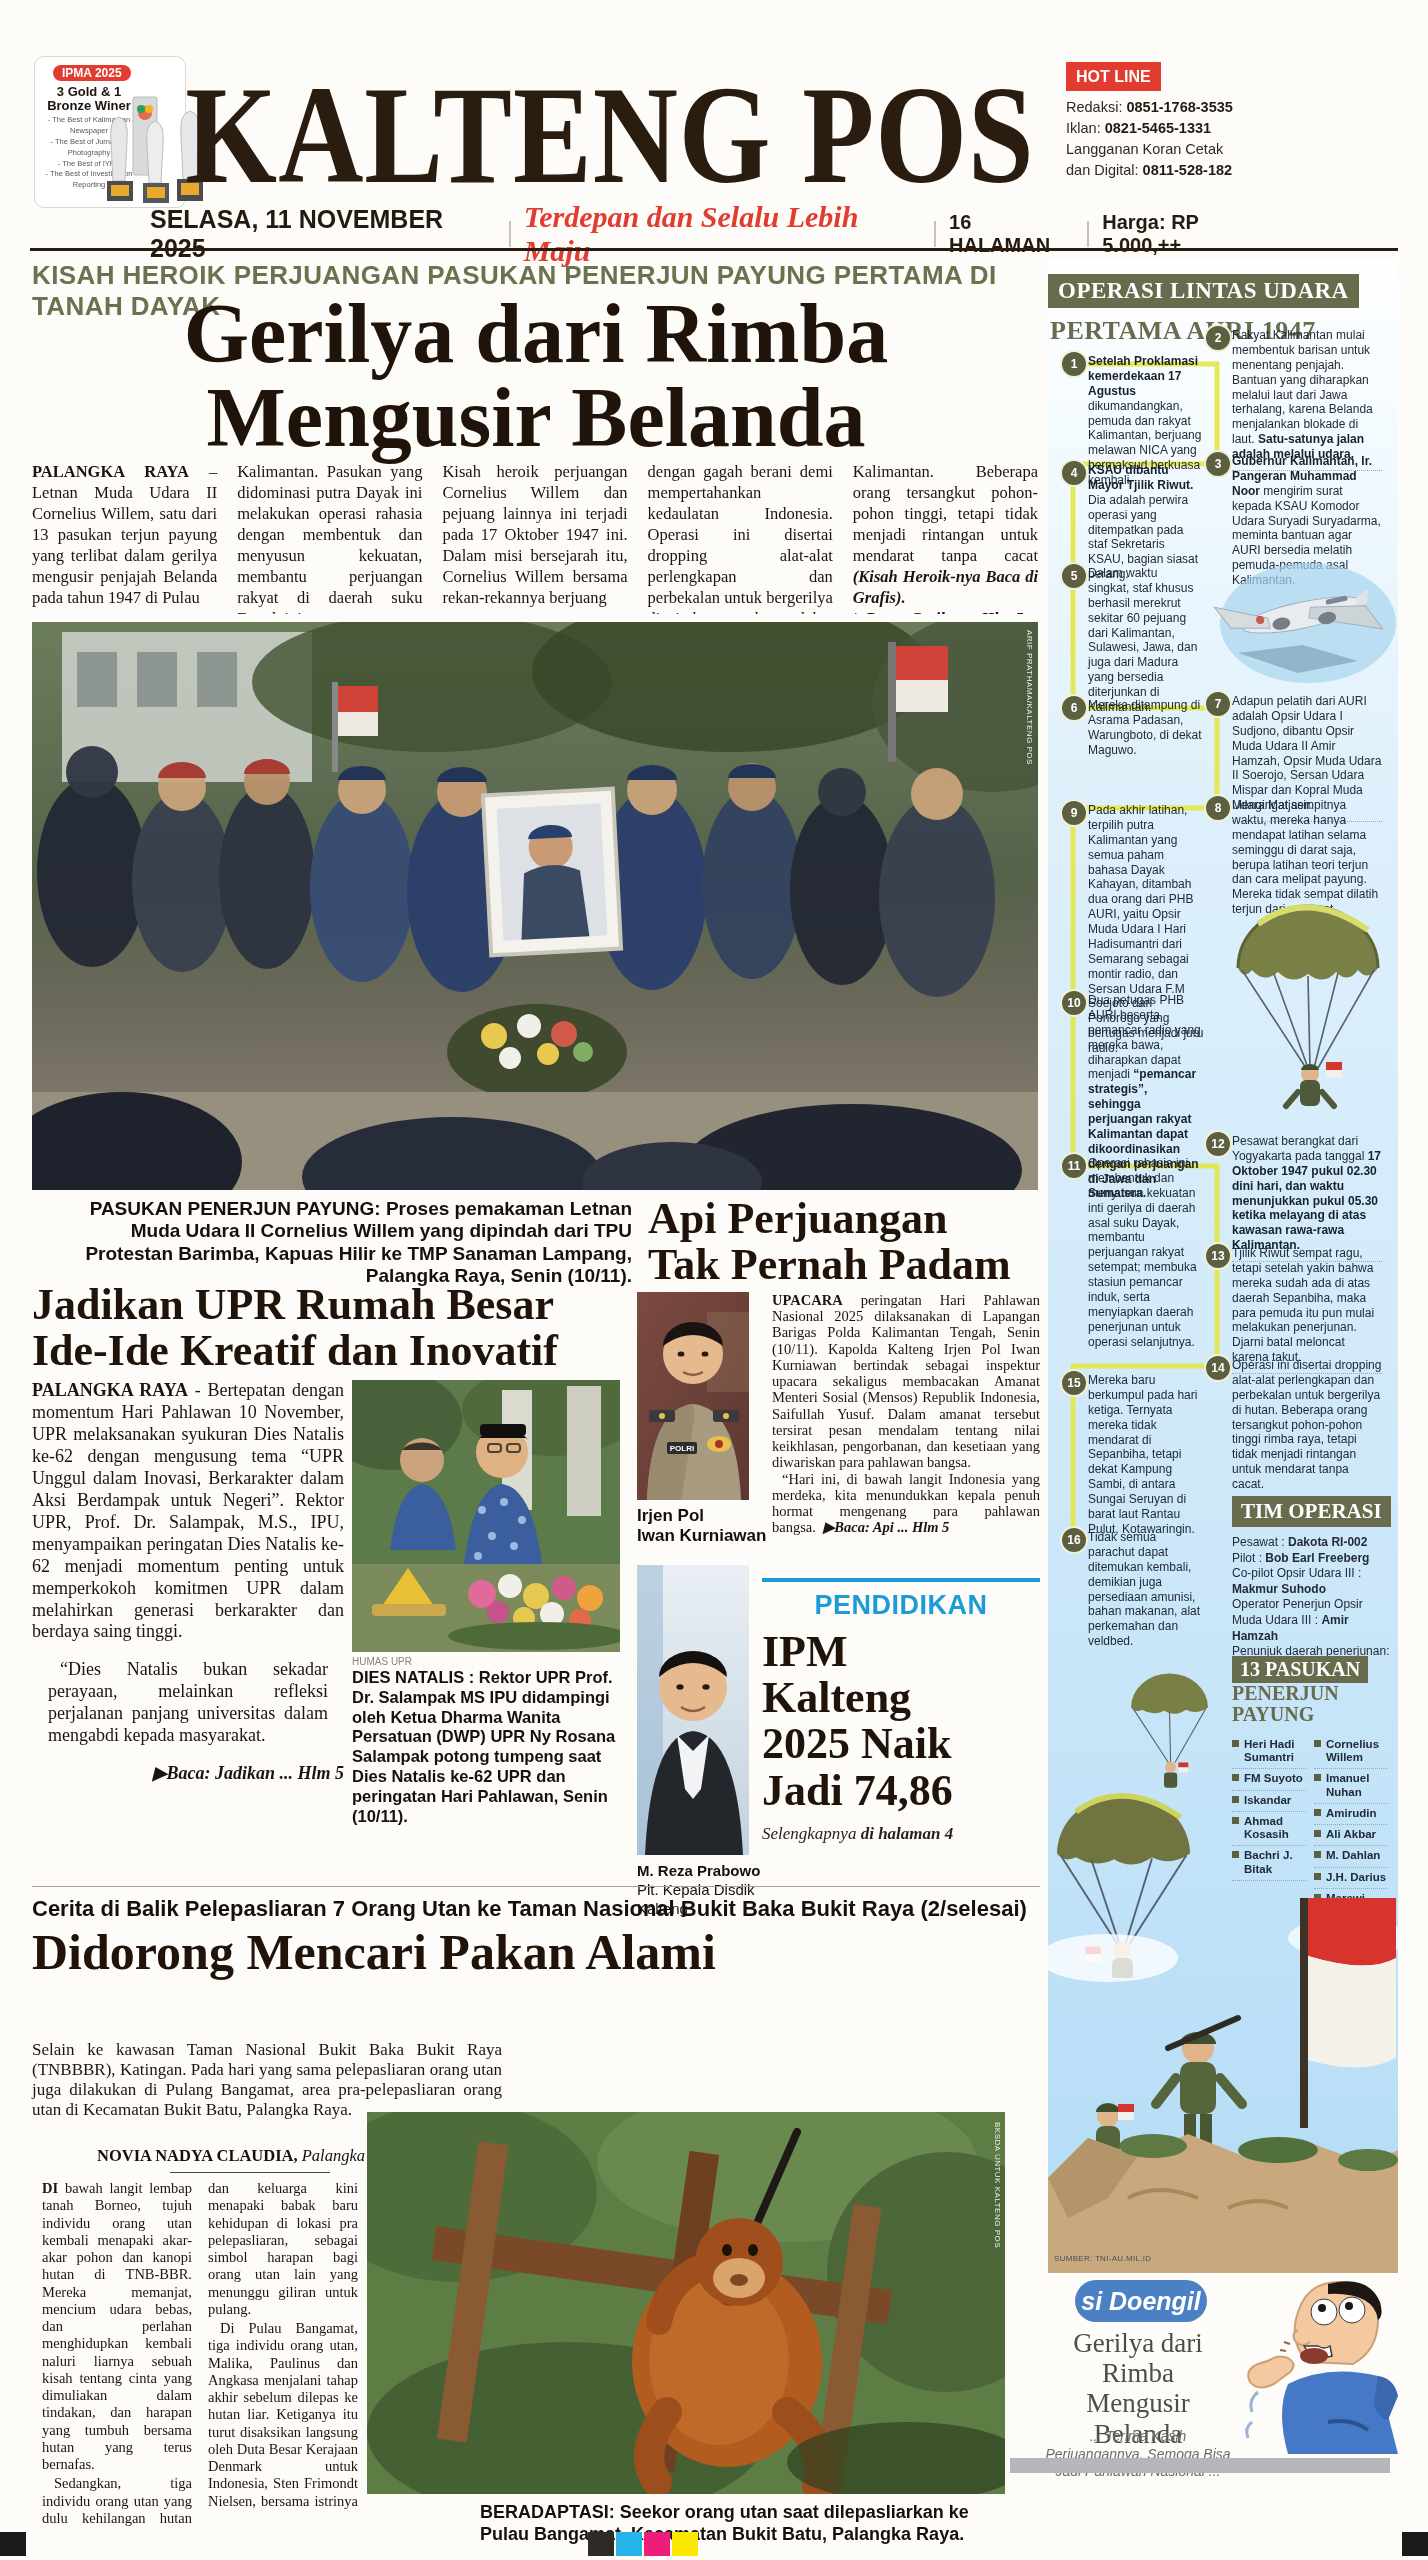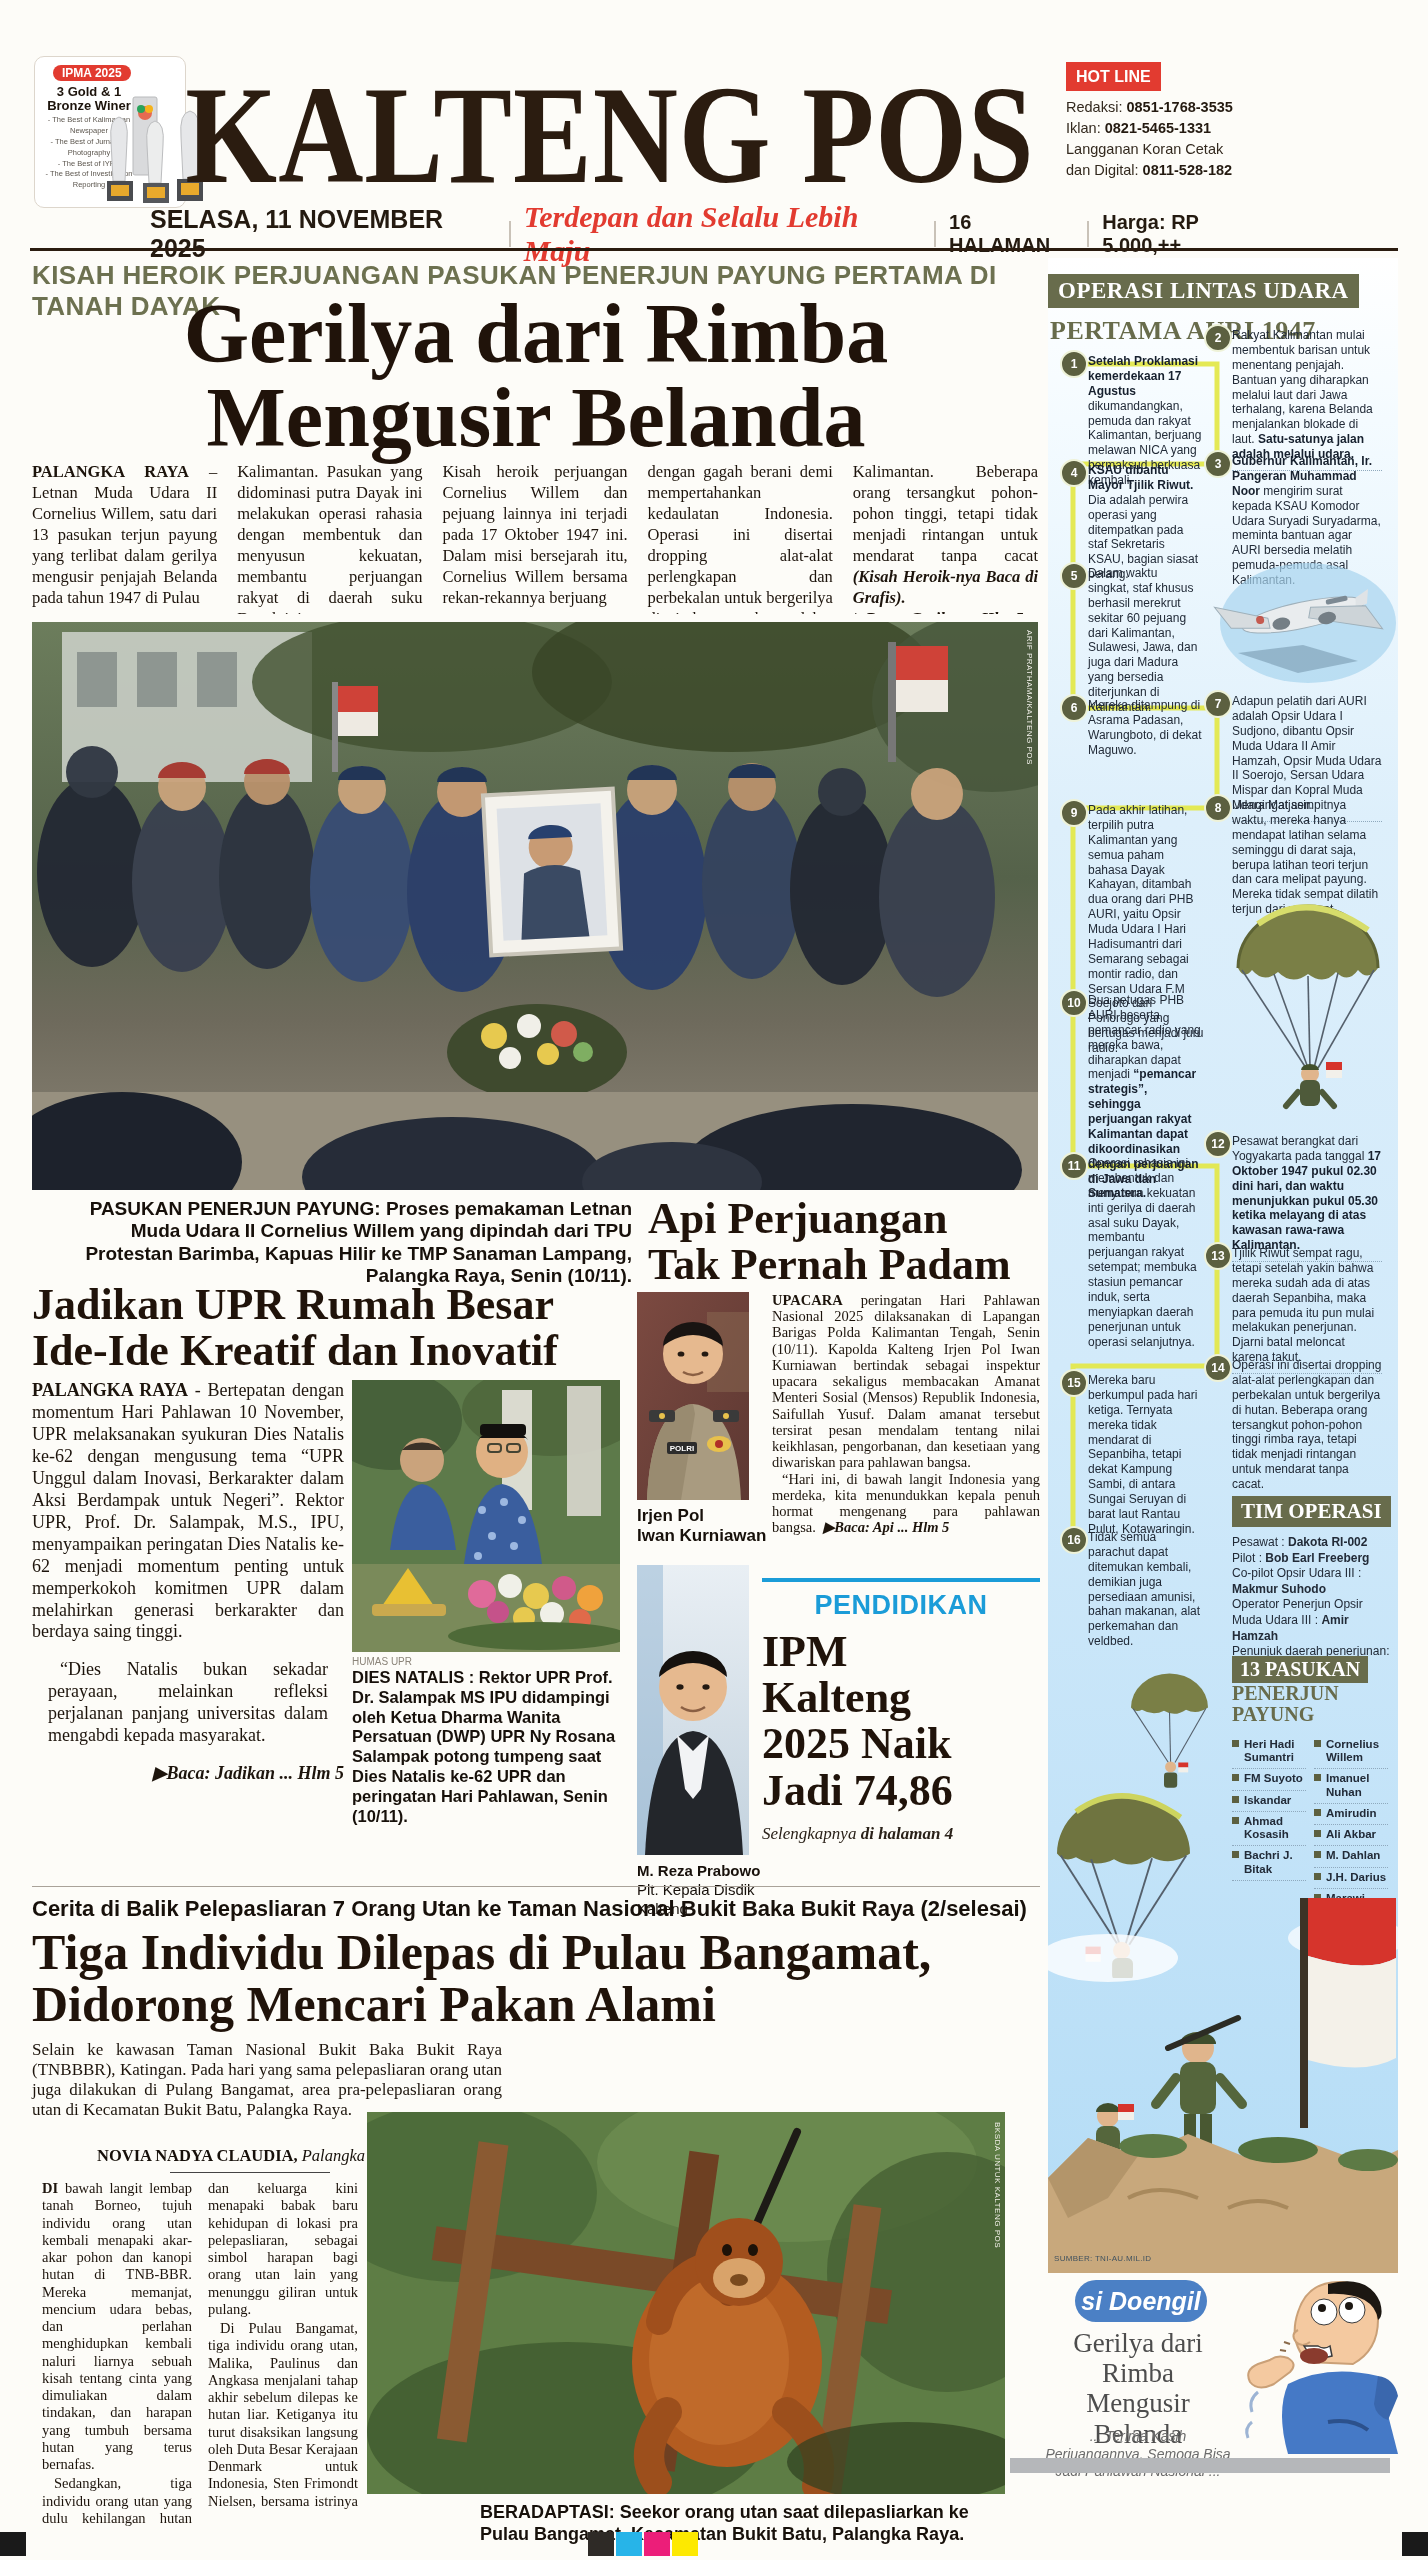--- a/index.html
+++ b/index.html
@@ -372,21 +372,20 @@
   <div class="abs pend">
     <div class="pend-rule"></div>
     <div class="pend-label">PENDIDIKAN</div>
     <div class="pend-hl">IPM Kalteng 2025 Naik Jadi 74,86</div>
     <div class="pend-more"><span>Selengkapnya </span><b>di halaman 4</b></div>
   </div>
 
   <div class="abs bot-rule"></div>
   <div class="abs orang-kicker">Cerita di Balik Pelepasliaran 7 Orang Utan ke Taman Nasional Bukit Baka Bukit Raya (2/selesai)</div>
   <div class="abs orang-hl">
-    <div>Tiga Individu Dilepas di Pulau Bangamat,</div>
     <div>Didorong Mencari Pakan Alami</div>
   </div>
   <div class="abs orang-intro">Selain ke kawasan Taman Nasional Bukit Baka Bukit Raya (TNBBBR), Katingan. Pada hari yang sama pelepasliaran orang utan juga dilakukan di Pulang Bangamat, area pra-pelepasliaran orang utan di Kecamatan Bukit Batu, Palangka Raya.</div>
   <div class="abs orang-by">
     <span>NOVIA NADYA CLAUDIA,</span><i> Palangka Raya</i>
   </div>
   <div class="abs by-rule"></div>
   <div class="abs orang-cols">
     <p><b>DI</b><span> bawah langit lembap tanah Borneo, tujuh individu orang utan kembali menapaki akar-akar pohon dan kanopi hutan di TNB-BBR. Mereka memanjat, mencium udara bebas, dan perlahan menghidupkan kembali naluri liarnya sebuah kisah tentang cinta yang dimuliakan dalam tindakan, dan harapan yang tumbuh bersama hutan yang terus bernafas.</span></p>
     <p>Sedangkan, tiga individu orang utan yang dulu kehilangan hutan dan keluarga kini menapaki babak baru kehidupan di lokasi pra pelepasliaran, sebagai simbol harapan bagi orang utan lain yang menunggu giliran untuk pulang.</p>

